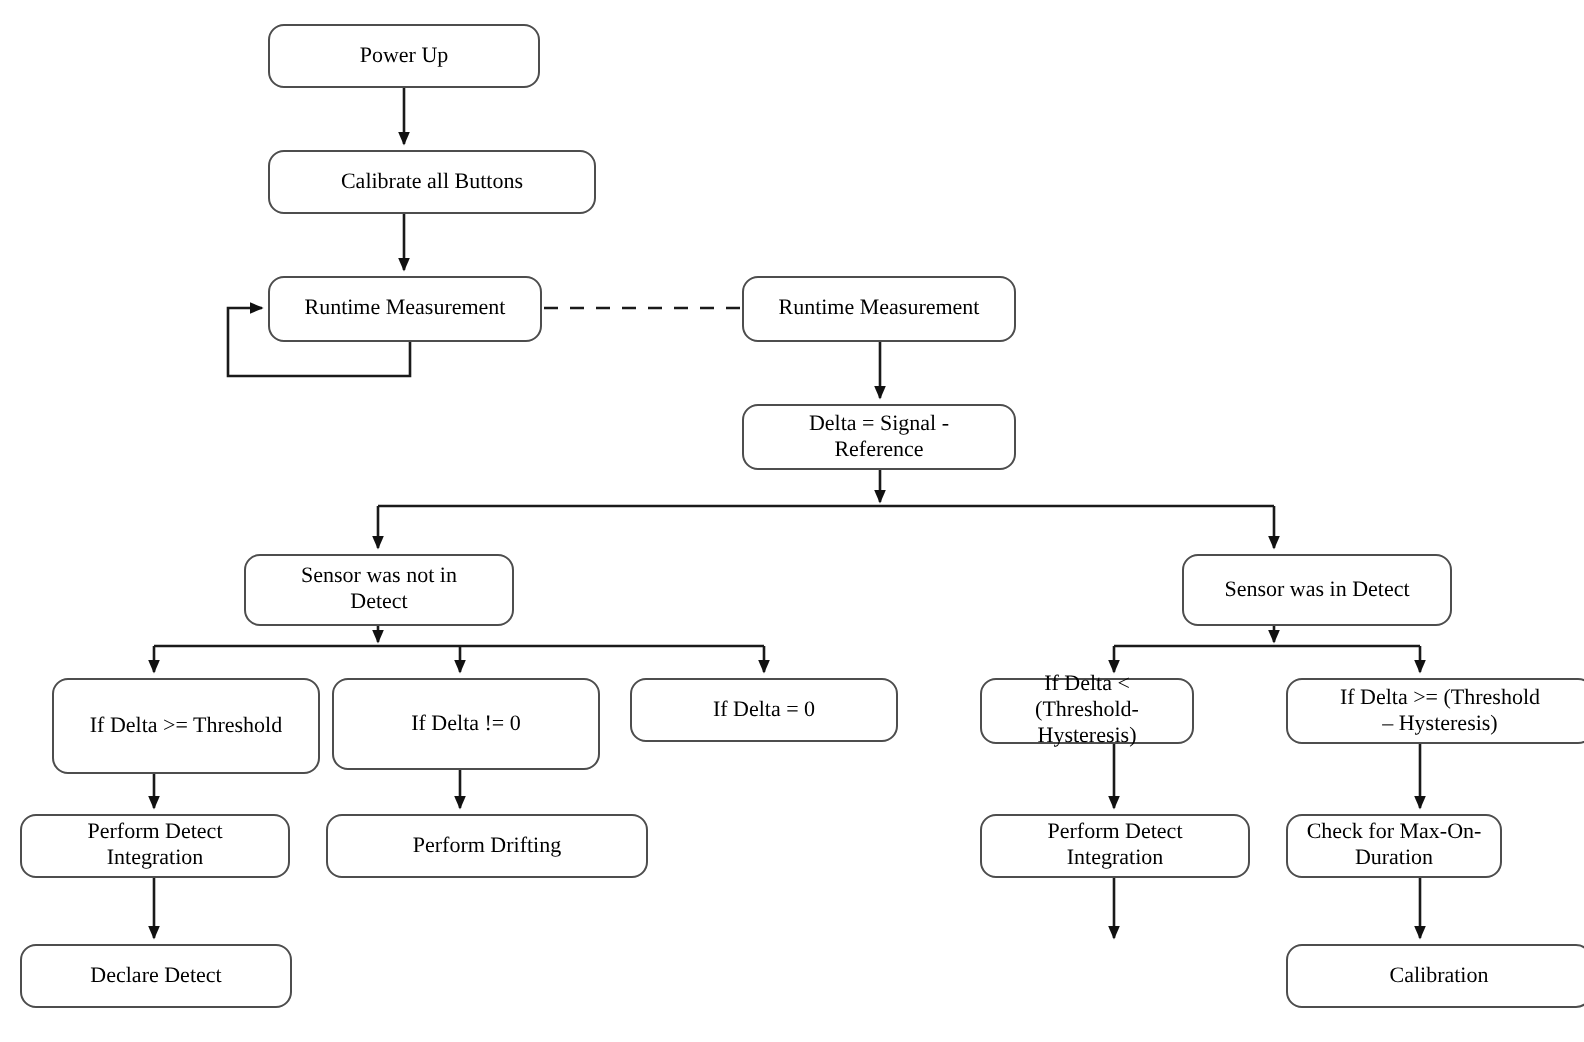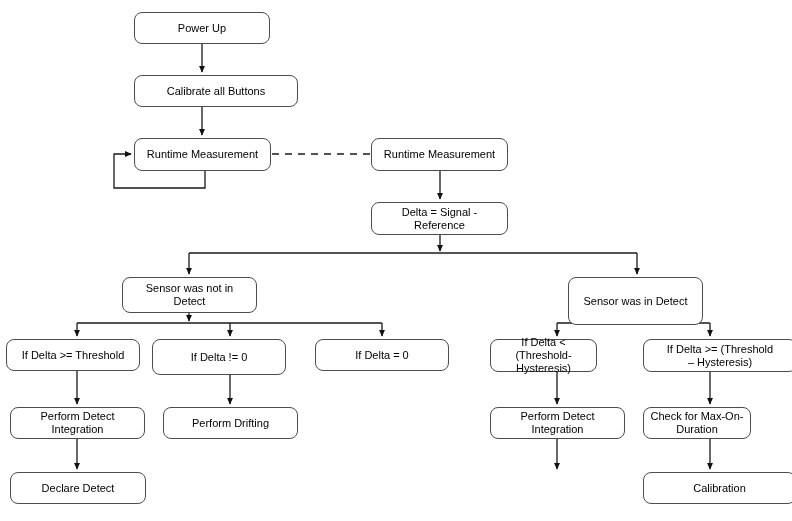--- a/index.html
+++ b/index.html
@@ -1,20 +1,20 @@
 <!DOCTYPE html>
 <html><head>
 <meta charset="utf-8">
 <style>
   html,body{margin:0;padding:0;background:#ffffff;}
   #stage{
     position:relative;
     width:792px;height:521px;
     background:#ffffff;
-    font-family:Liberation Sans, sans-serif;
+    font-family:Liberation Serif, serif;
     overflow:hidden;
   }
   #wires{position:absolute;left:0;top:0;width:792px;height:521px;}
   .node{
     position:absolute;
     box-sizing:border-box;
     background:#ffffff;
     border:1.5px solid #4d4d4d;
     border-radius:8px;
     display:flex;
@@ -69,31 +69,31 @@
   </svg>
 
   <div class="node" style="left:134px;top:12px;width:136px;height:32px">Power Up</div>
   <div class="node" style="left:134px;top:75px;width:164px;height:32px">Calibrate all Buttons</div>
   <div class="node" style="left:134px;top:138px;width:137px;height:33px">Runtime Measurement</div>
   <div class="node" style="left:371px;top:138px;width:137px;height:33px">Runtime Measurement</div>
   <div class="node" style="left:371px;top:202px;width:137px;height:33px">Delta = Signal -
 Reference</div>
   <div class="node" style="left:122px;top:277px;width:135px;height:36px">Sensor was not in
 Detect</div>
-  <div class="node" style="left:568px;top:277px;width:135px;height:48px">Sensor was in Detect</div>
-  <div class="node" style="left:6px;top:339px;width:134px;height:32px">If Delta &gt;= Threshold</div>
-  <div class="node" style="left:152px;top:339px;width:134px;height:36px">If Delta != 0</div>
+  <div class="node" style="left:591px;top:277px;width:135px;height:36px">Sensor was in Detect</div>
+  <div class="node" style="left:26px;top:339px;width:134px;height:48px">If Delta &gt;= Threshold</div>
+  <div class="node" style="left:166px;top:339px;width:134px;height:46px">If Delta != 0</div>
   <div class="node" style="left:315px;top:339px;width:134px;height:32px">If Delta = 0</div>
   <div class="node" style="left:490px;top:339px;width:107px;height:33px">If Delta &lt; (Threshold-
 Hysteresis)</div>
   <div class="node" style="left:643px;top:339px;width:154px;height:33px">If Delta &gt;= (Threshold
 – Hysteresis)</div>
   <div class="node" style="left:10px;top:407px;width:135px;height:32px">Perform Detect
 Integration</div>
-  <div class="node" style="left:163px;top:407px;width:135px;height:32px">Perform Drifting</div>
+  <div class="node" style="left:163px;top:407px;width:161px;height:32px">Perform Drifting</div>
   <div class="node" style="left:490px;top:407px;width:135px;height:32px">Perform Detect
 Integration</div>
   <div class="node" style="left:643px;top:407px;width:108px;height:32px">Check for Max-On-
 Duration</div>
   <div class="node" style="left:10px;top:472px;width:136px;height:32px">Declare Detect</div>
   <div class="node" style="left:643px;top:472px;width:153px;height:32px">Calibration</div>
 
 </div>
 
 </body></html>

